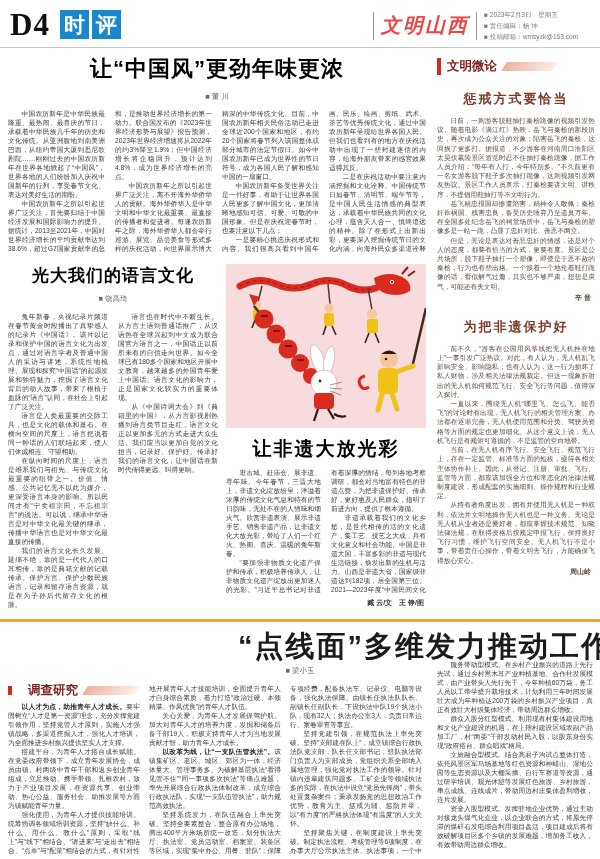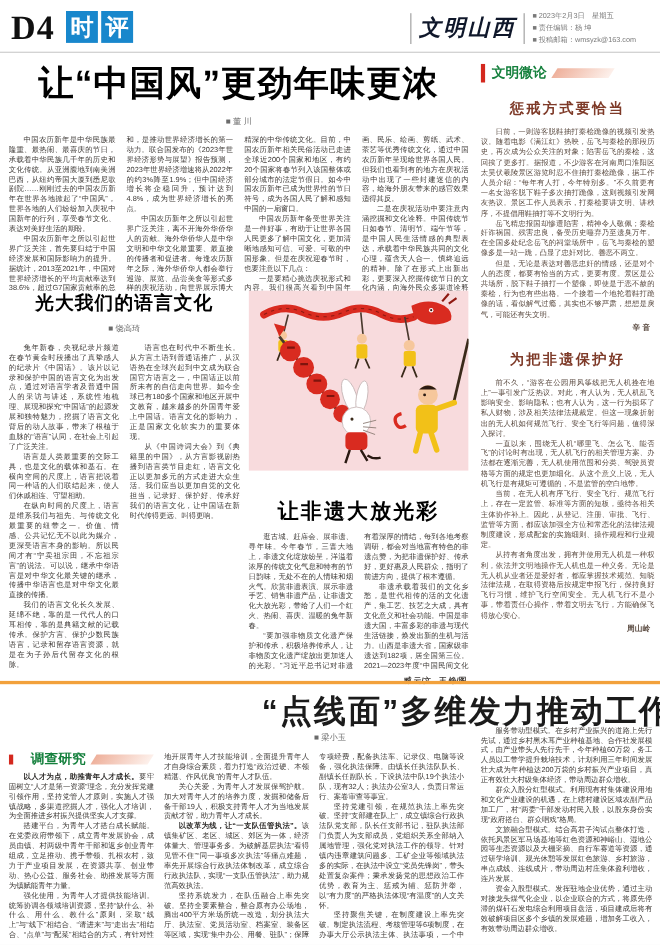--- a/index.html
+++ b/index.html
@@ -9,46 +9,46 @@
     background: #ffffff; overflow: hidden;
     font-family: "Liberation Sans", "DejaVu Sans", sans-serif;
     color: #3e3a37;
   }
   
   .page-no { position:absolute; left:10px; top:7px; font-family:"Liberation Serif","DejaVu Serif",serif; font-weight:bold; font-size:31px; color:#101010; letter-spacing:1px; }
   .section-badge { position:absolute; left:60px; top:10px; display:flex; gap:3px; }
   .section-badge .bchar { width:29px; height:29px; background:#1887cc; color:#fff; font-weight:bold; font-size:21px; display:flex; align-items:center; justify-content:center; }
   .mast-wrap { position:absolute; right:6px; top:9px; display:flex; align-items:center; gap:7px; }
   .vrule { width:1px; height:28px; background:#9a9a9a; }
-  .masthead { font-family:"Liberation Serif","DejaVu Serif",serif; font-style:italic; font-weight:bold; font-size:20px; color:#0f172a; letter-spacing:2px; white-space:nowrap; }
+  .masthead { font-family:"Liberation Serif","DejaVu Serif",serif; font-style:italic; font-weight:bold; font-size:20px; color:#ef4444; letter-spacing:2px; white-space:nowrap; }
   .pub-info { font-size:6.6px; color:#7a7a7a; line-height:11px; width:110px; }
   .header-rule { position:absolute; left:0; top:47px; width:600px; height:1px; background:#c9c9c9; }
   
   .cols, .flowtext { text-align:justify; font-size:6.7px; line-height:9px; color:#3e3a37; column-fill:auto; overflow:hidden; }
   .cols p, .flowtext p { margin:0; text-indent:2em; }
   .byline { text-align:center; font-size:7.5px; color:#6b6b6b; }
   
   .main-art { position:absolute; left:8px; top:54px; width:418px; }
-  .main-art h1 { font-size:32px; font-weight:bold; color:#000; text-align:center; letter-spacing:1px; white-space:nowrap; }
+  .main-art h1 { font-size:22px; font-weight:bold; color:#000; text-align:center; letter-spacing:1px; white-space:nowrap; }
   .main-art .byline { margin:8px 0 7px; }
   .cols4 { column-count:4; column-gap:10px; height:148px; }
   
   .lang-art { position:absolute; left:8px; top:264px; width:210px; }
   .lang-art h2 { font-size:17px; font-weight:bold; color:#000; text-align:center; letter-spacing:1px; white-space:nowrap; }
   .lang-art .byline { margin:7px 0 8px; }
   .cols2 { column-count:2; column-gap:10px; height:300px; }
   
   .heritage { position:absolute; left:226px; top:264px; width:200px; }
   .cartoon { width:200px; height:164px; display:block; }
-  .heritage h2 { font-size:19px; font-weight:bold; color:#000; text-align:center; letter-spacing:2px; margin:24px 0 6px; white-space:nowrap; }
+  .heritage h2 { font-size:19px; font-weight:bold; color:#000; text-align:center; letter-spacing:2px; margin:8px 0 6px; white-space:nowrap; }
   .cols2b { column-count:2; column-gap:10px; height:126px; }
   .credit { text-align:right; font-size:7px; font-weight:bold; color:#3e3a37; margin-top:4px; padding-right:2px; }
   
   .sidebar { position:absolute; left:437px; top:58px; width:158px; height:560px; overflow:hidden; }
-  .col-label { font-size:12.5px; font-weight:bold; color:#15803d; border-left:4px solid #d4281e; padding-left:6px; display:flex; align-items:center; white-space:nowrap; }
+  .col-label { font-size:12.5px; font-weight:bold; color:#7f1d1d; border-left:4px solid #d4281e; padding-left:6px; display:flex; align-items:center; white-space:nowrap; }
   .col-label::after { content:""; display:inline-block; width:52px; height:9px; margin-left:7px; background:linear-gradient(100deg,#eeb09b,#fdf1ec); transform:skewX(-32deg); }
   .sidebar h3 { font-size:13px; font-weight:bold; color:#7e3a28; text-align:center; letter-spacing:2px; margin:15px 0 8px; }
   .sidebar .flowtext { color:#5a4a40; line-height:9.2px; }
   .author { text-align:right; font-size:7px; font-weight:bold; color:#5a4a40; margin-top:2px; padding-right:4px; }
   
   .divider { position:absolute; left:0; top:619px; width:600px; height:3px; background:#f2a13b; }
   
   .bottom-head { position:absolute; left:12px; top:627px; width:600px; text-align:right; font-size:29px; font-weight:bold; color:#1b1b1b; letter-spacing:2px; white-space:nowrap; }
   .bottom-byline { position:absolute; left:0; top:666px; width:600px; }
   .b-left { position:absolute; left:8px; top:684px; width:414px; height:175px; column-count:3; column-gap:9px; }

